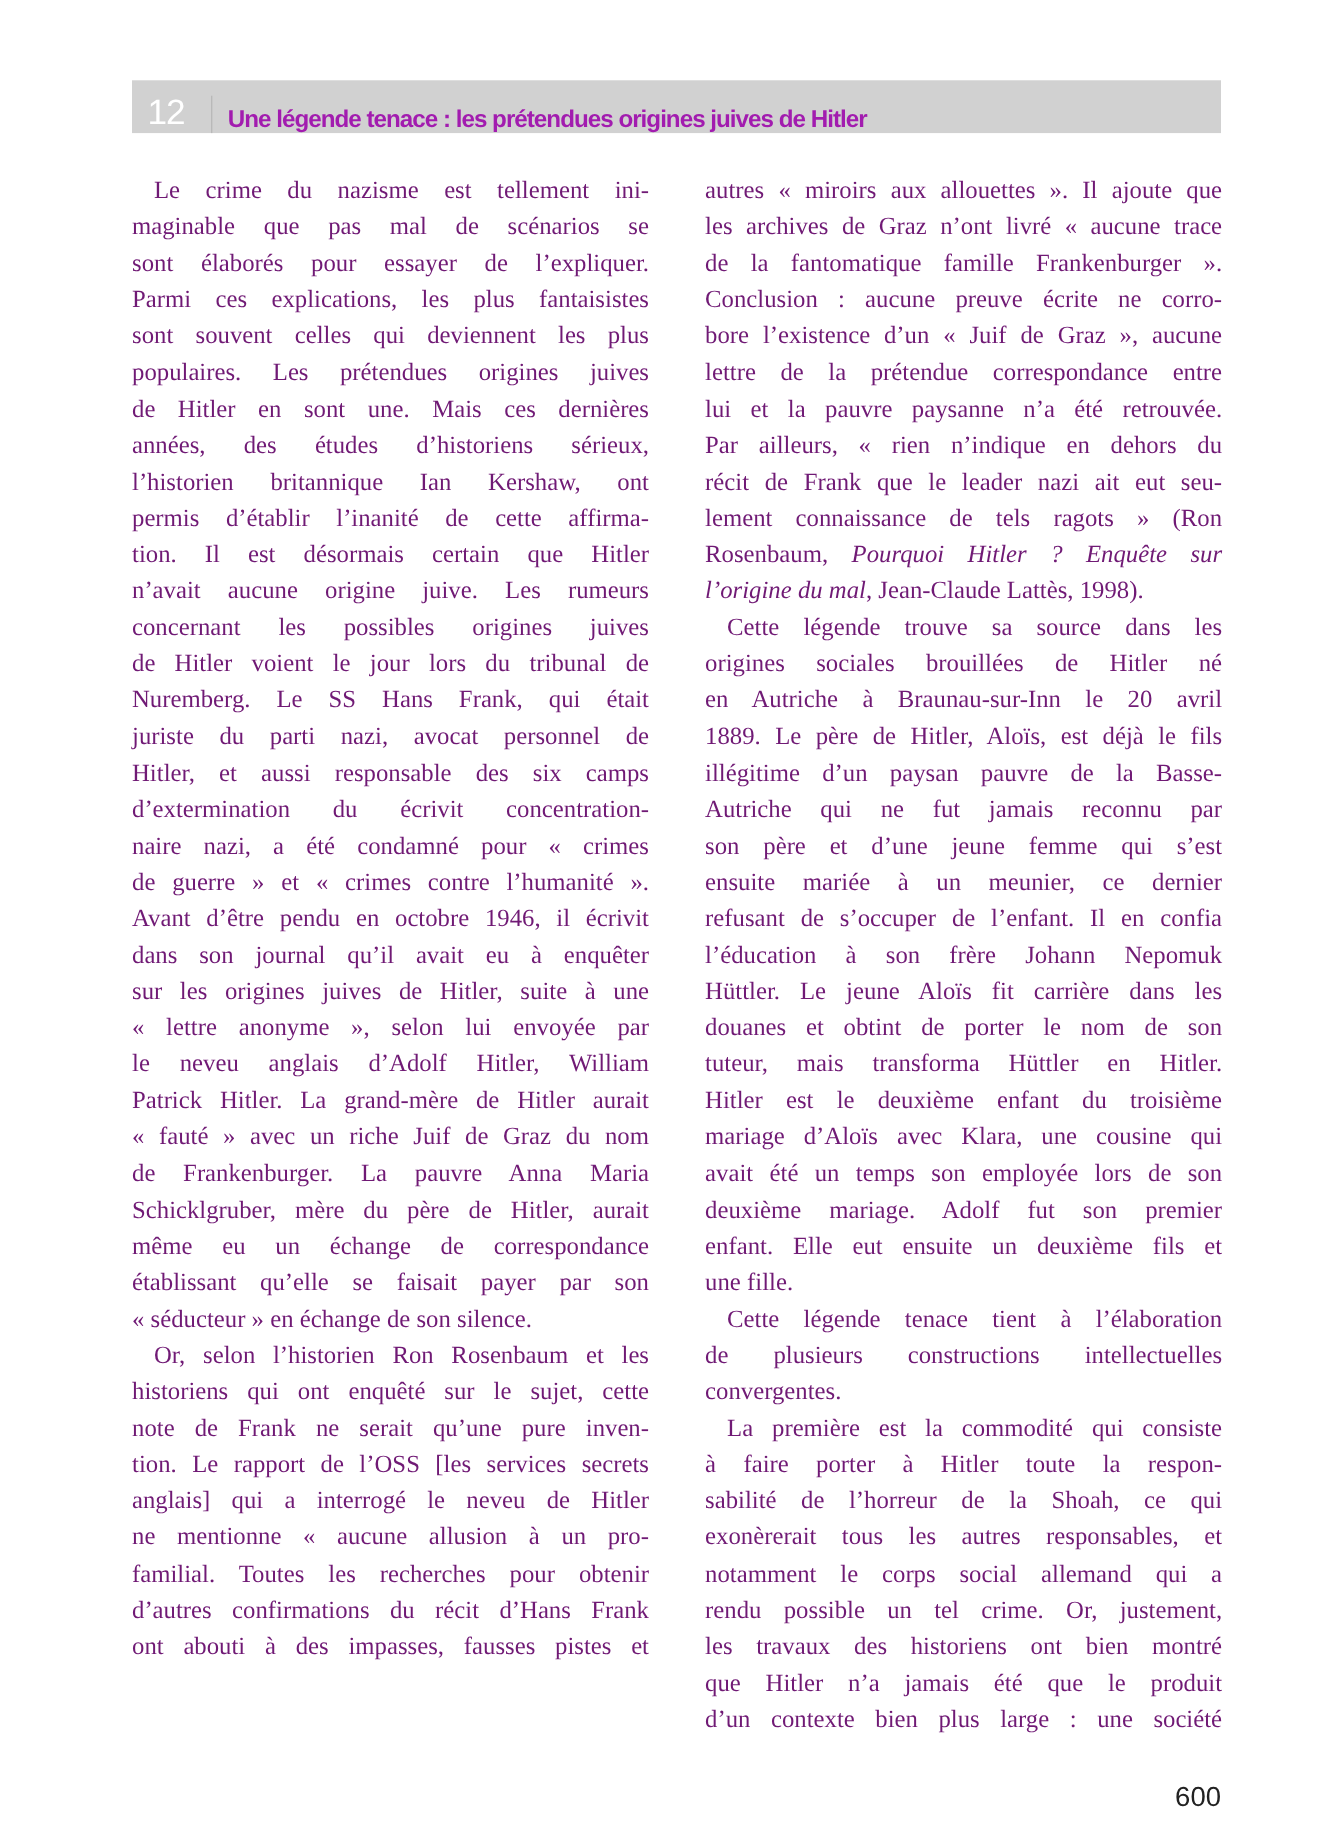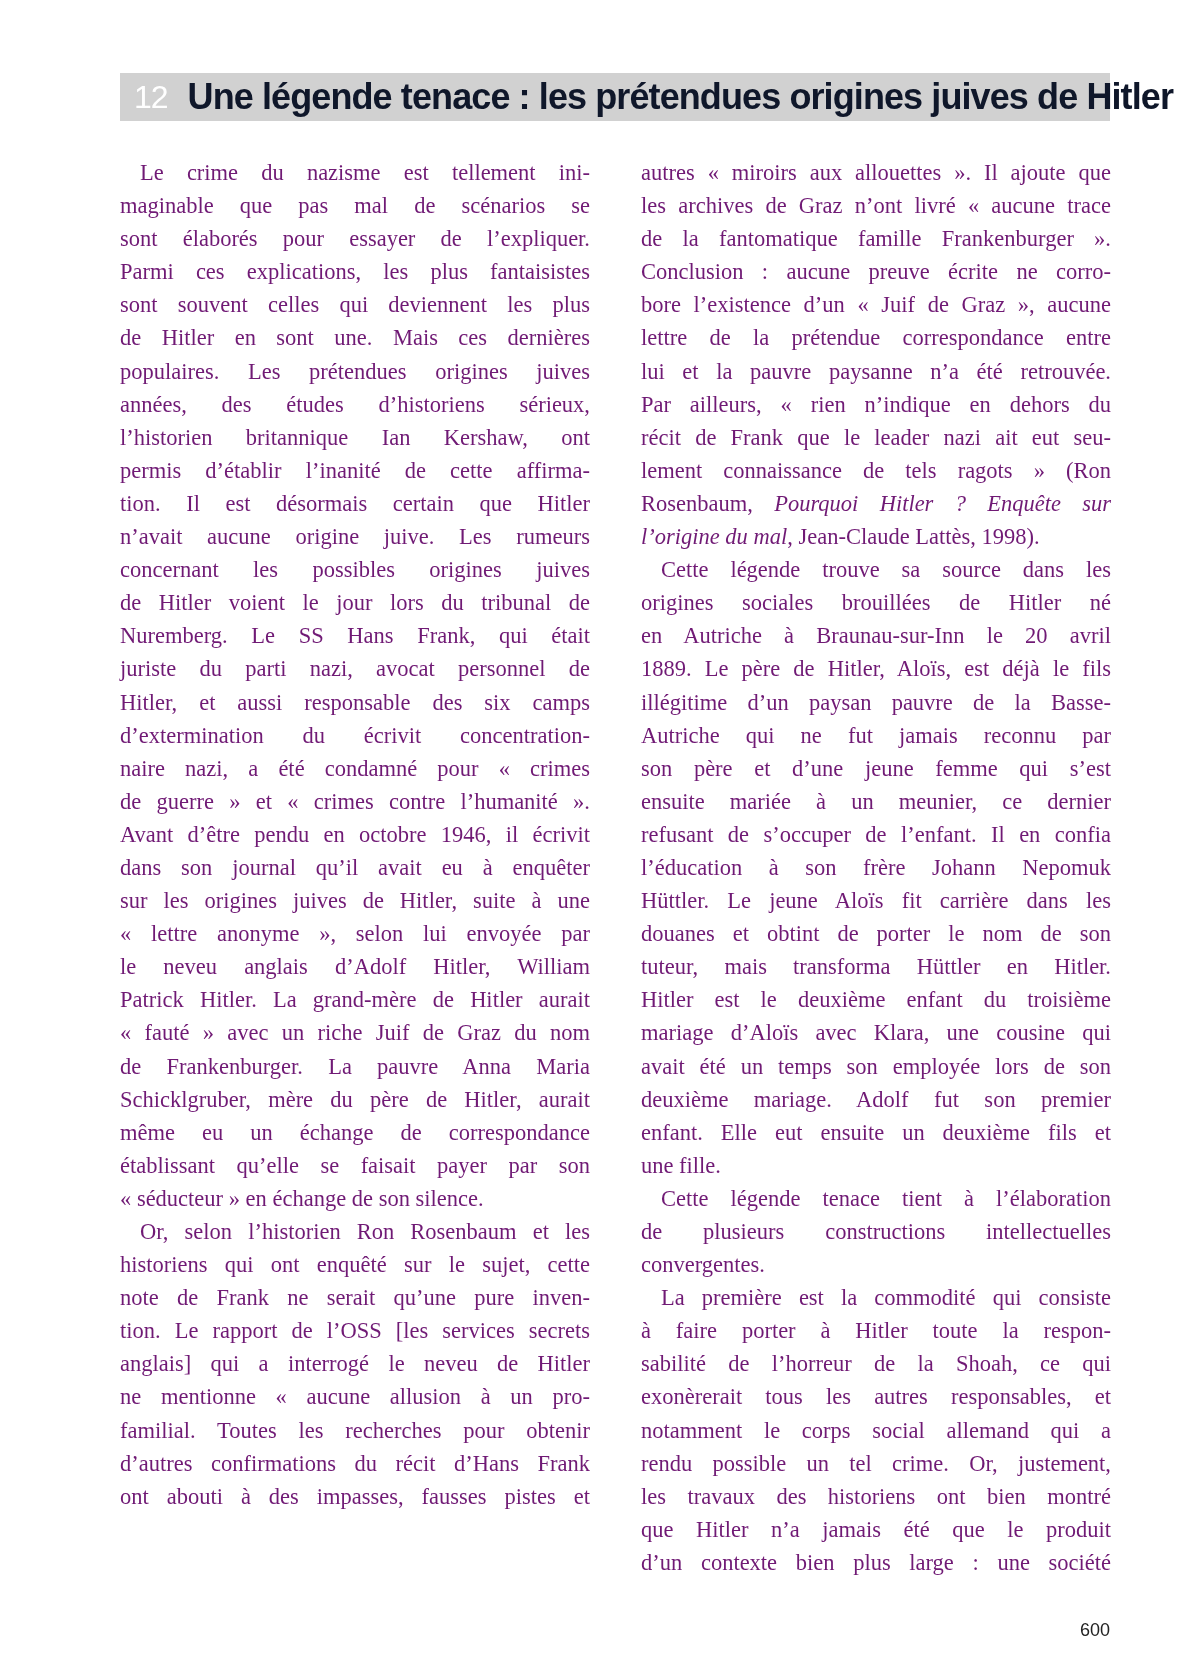--- a/index.html
+++ b/index.html
@@ -1,64 +1,64 @@
 <!DOCTYPE html>
 <html><head>
 <meta charset="utf-8">
 <style>
   html, body { margin: 0; padding: 0; background: #ffffff; }
   body { width: 1200px; height: 1680px; position: relative; overflow: hidden; }
   .page { position: absolute; left: 0; top: 0; width: 1200px; height: 1680px; background: #fff; }
   .header-bar {
     position: absolute; left: 120px; top: 73px; width: 990px; height: 48px;
-    background: #d1d1d1; display: flex; align-items: center;
+    background: #d1d1d1; display: flex; align-items: flex-end;
   }
   .chapter-num {
     font-family: "Liberation Sans", sans-serif; font-size: 32px; color: #ffffff;
     padding-left: 14px; width: 52px; letter-spacing: -1px;
   }
   .chapter-sep { width: 1px; height: 34px; background: #b4b4b4; margin: 0 14px 0 6px; }
   .chapter-title {
-    font-family: "Liberation Sans", sans-serif; font-weight: bold; font-size: 36px;
-    color: #0f172a; letter-spacing: -0.9px; white-space: nowrap;
+    font-family: "Liberation Sans", sans-serif; font-weight: bold; font-size: 22px;
+    color: #a21caf; letter-spacing: -0.9px; white-space: nowrap;
   }
   .col {
     position: absolute; top: 156px; width: 470px;
     font-family: "Liberation Serif", serif; font-size: 22.5px; line-height: 33.1px;
     color: #701a75; text-align: justify; hyphens: manual;
   }
   .col.left { left: 120px; }
   .col.right { left: 641px; }
   .col .ln { display: block; text-align: justify; text-align-last: justify; white-space: nowrap; overflow: visible; }
   .col .ln.last { text-align-last: left; }
   .col .ln.ind { padding-left: 20px; }
   .page-number {
     position: absolute; right: 90px; top: 1620px;
-    font-family: "Liberation Sans", sans-serif; font-size: 18px; color: #222;
+    font-family: "Liberation Sans", sans-serif; font-size: 25px; color: #222;
   }
   i { font-style: italic; }
 </style>
 </head>
 <body>
 
 <div class="page">
   <div class="header-bar">
     <span class="chapter-num">12</span>
     <span class="chapter-sep"></span>
     <span class="chapter-title">Une légende tenace : les prétendues origines juives de Hitler</span>
   </div>
 
   <div class="col left" id="col-left">
       <span class="ln ind">Le crime du nazisme est tellement ini-</span>
       <span class="ln">maginable que pas mal de scénarios se</span>
       <span class="ln">sont élaborés pour essayer de l’expliquer.</span>
       <span class="ln">Parmi ces explications, les plus fantaisistes</span>
       <span class="ln">sont souvent celles qui deviennent les plus</span>
+      <span class="ln">populaires. Les prétendues origines juives</span>
       <span class="ln">de Hitler en sont une. Mais ces dernières</span>
-      <span class="ln">populaires. Les prétendues origines juives</span>
       <span class="ln">années, des études d’historiens sérieux,</span>
       <span class="ln">l’historien britannique Ian Kershaw, ont</span>
       <span class="ln">permis d’établir l’inanité de cette affirma-</span>
       <span class="ln">tion. Il est désormais certain que Hitler</span>
       <span class="ln">n’avait aucune origine juive. Les rumeurs</span>
       <span class="ln">concernant les possibles origines juives</span>
       <span class="ln">de Hitler voient le jour lors du tribunal de</span>
       <span class="ln">Nuremberg. Le SS Hans Frank, qui était</span>
       <span class="ln">juriste du parti nazi, avocat personnel de</span>
       <span class="ln">Hitler, et aussi responsable des six camps</span>

